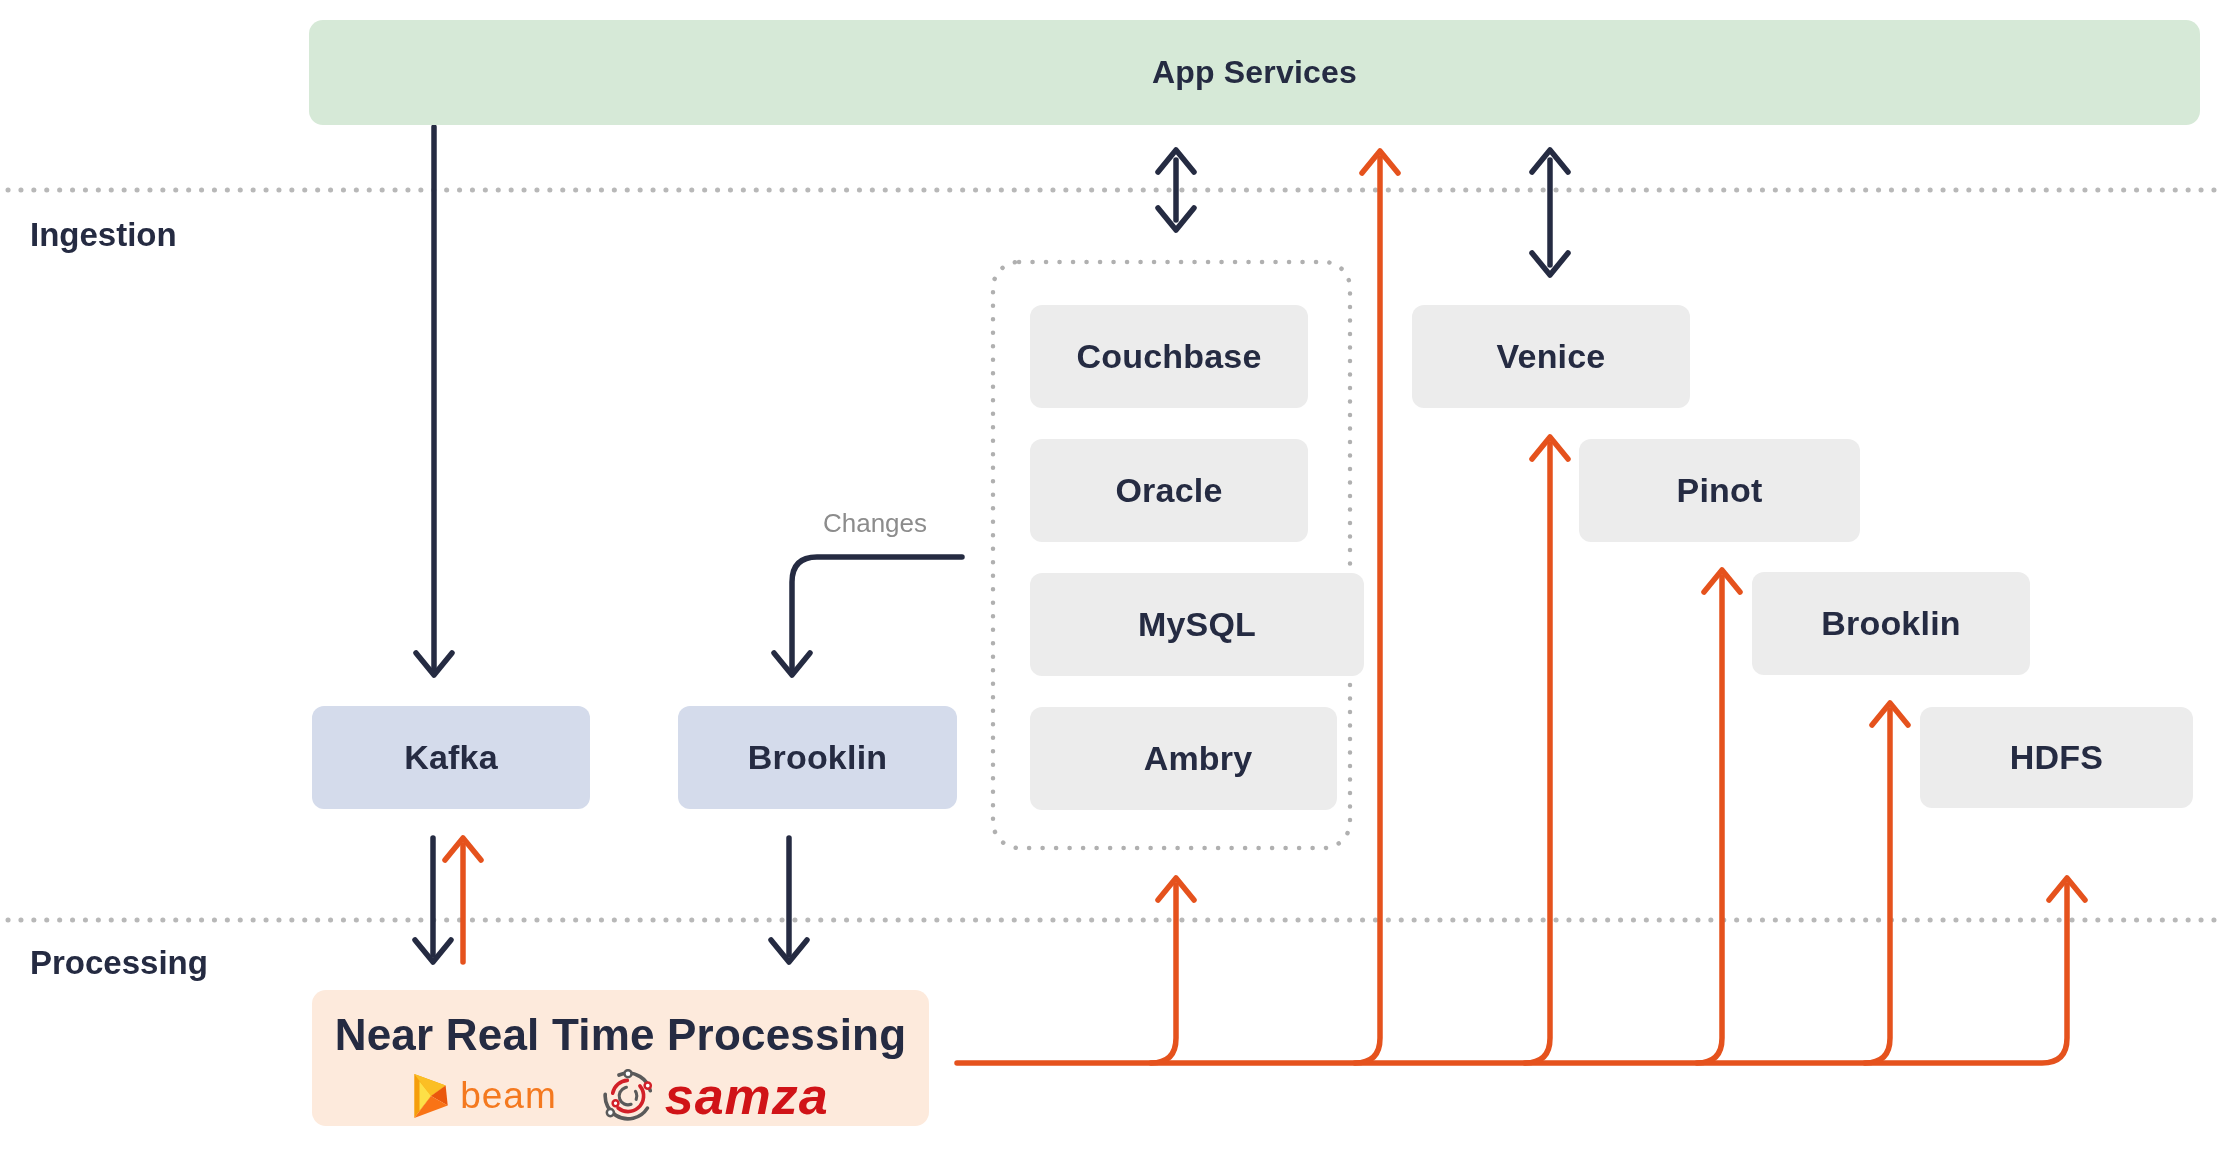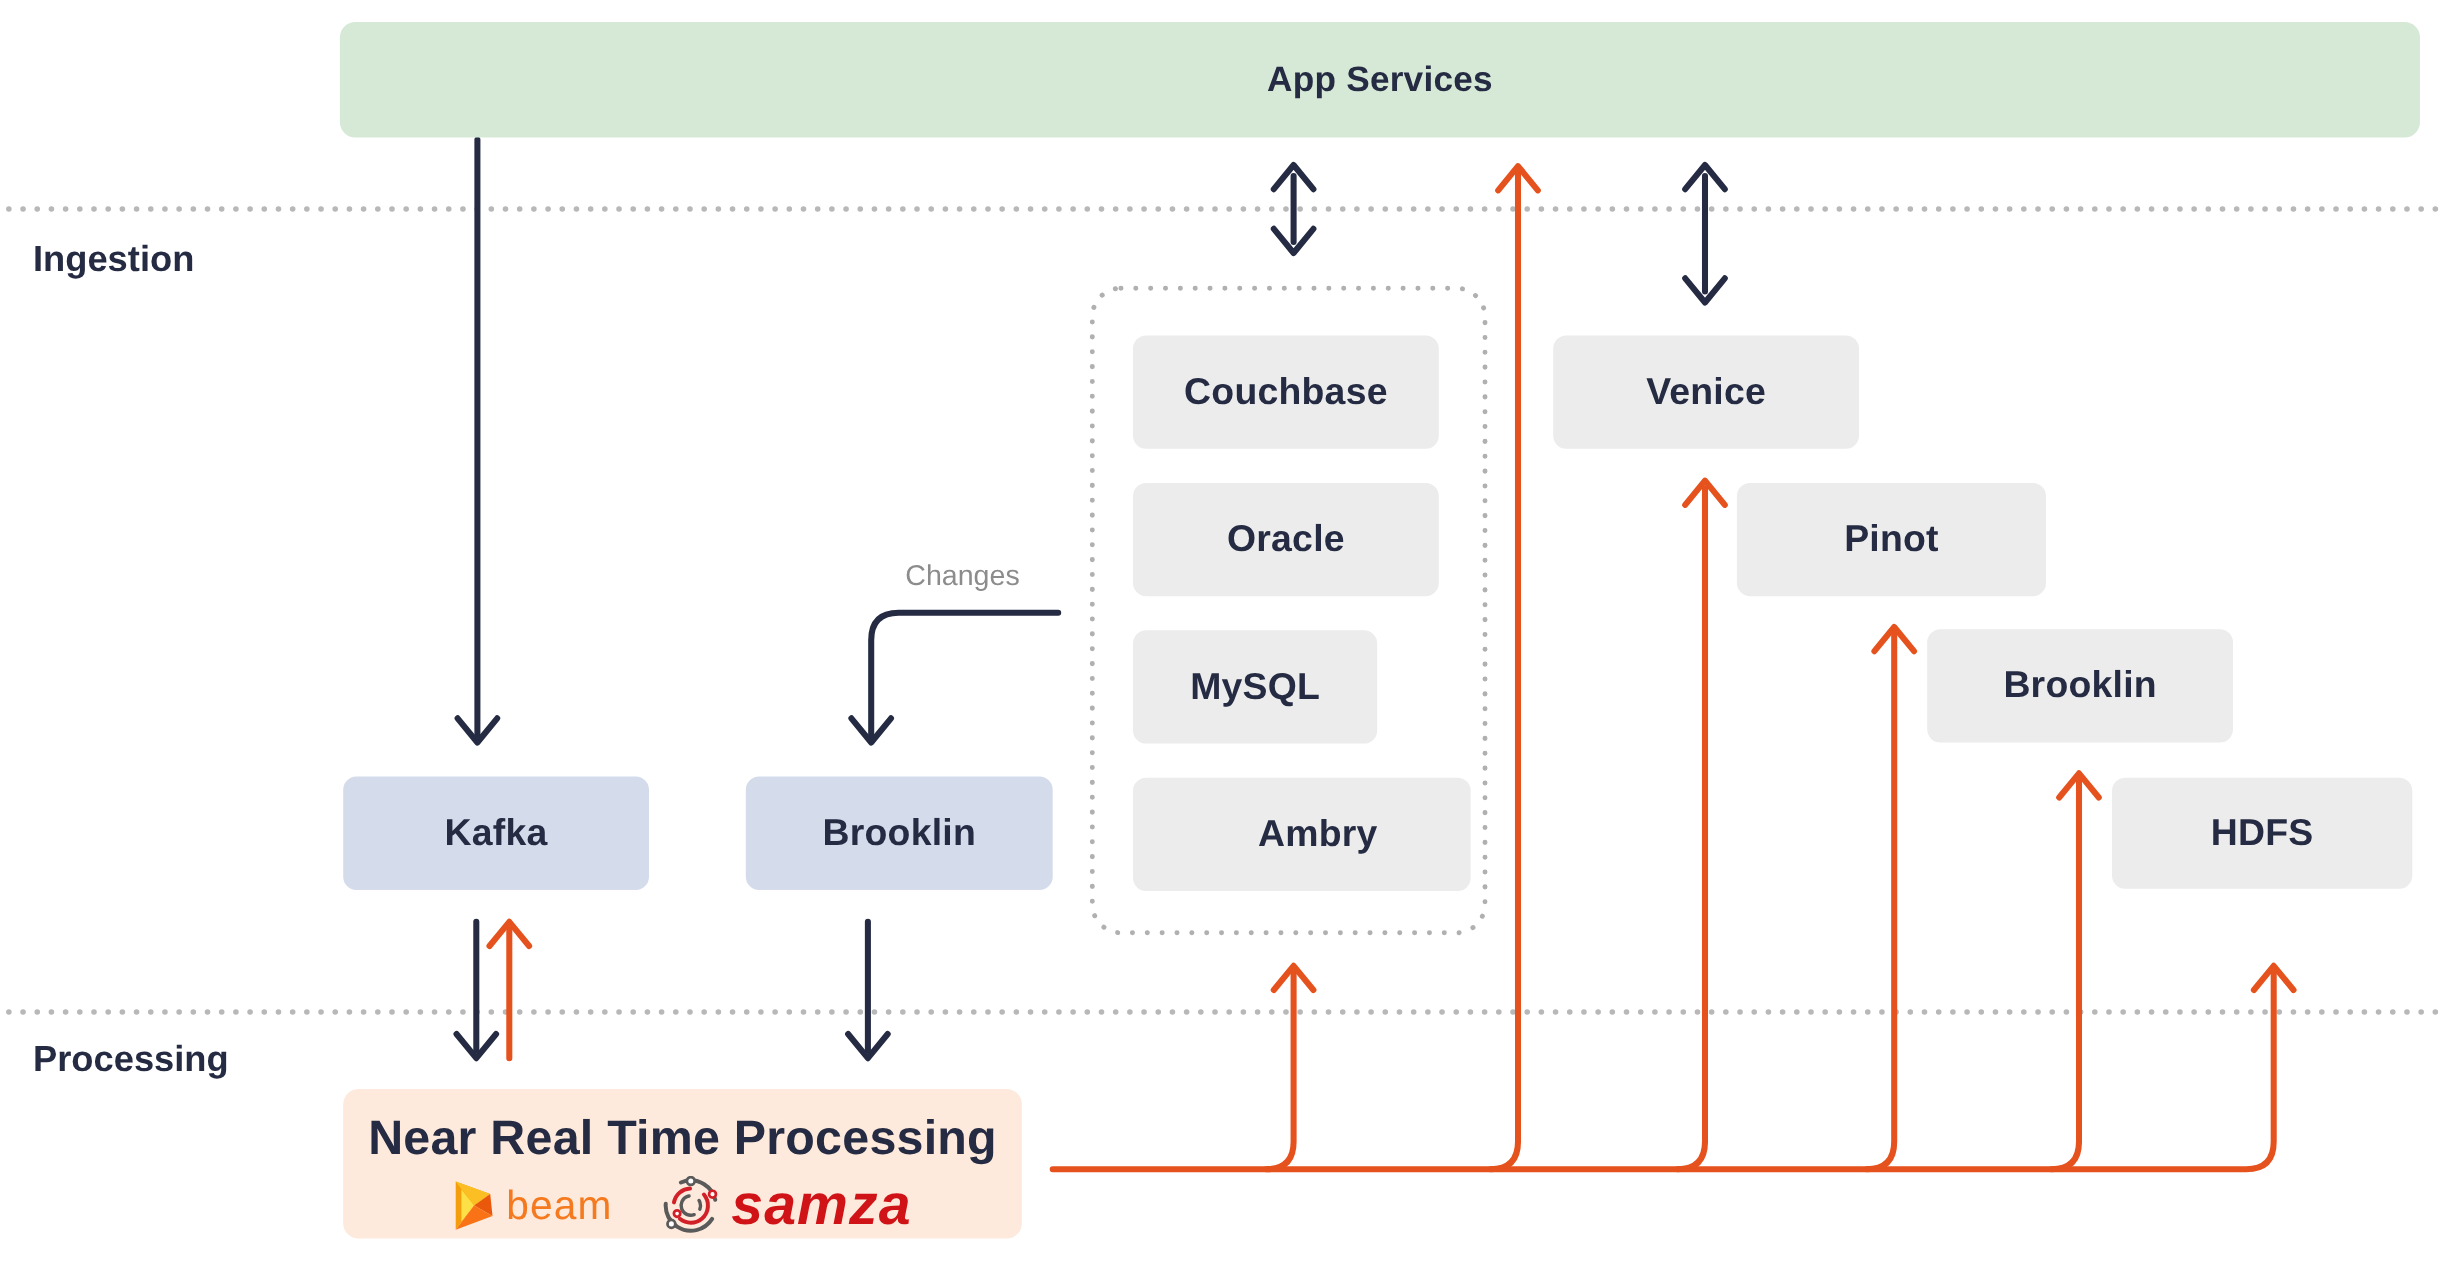--- a/index.html
+++ b/index.html
@@ -28,21 +28,21 @@
   .annotation{
     position:absolute;font-size:26px;font-weight:400;color:#8c8c8c;text-align:center;
   }
 
   
   .app-services{left:309px;top:20px;width:1891px;height:105px;}
   .kafka{left:312px;top:706px;width:278px;height:103px;}
   .brooklin{left:650px;top:706px;width:279px;height:103px;margin-left:28px;}
   .espresso{left:1030px;top:305px;width:278px;height:103px;}
   .oracle{left:1030px;top:439px;width:278px;height:103px;}
-  .mysql{left:1030px;top:573px;width:222px;height:103px;}
+  .mysql{left:1030px;top:573px;width:334px;height:103px;}
   .ambry{left:1030px;top:707px;width:278px;height:103px;padding-left:29px;}
   .venice{left:1412px;top:305px;width:278px;height:103px;}
   .pinot{left:1579px;top:439px;width:281px;height:103px;}
   .couchbase{left:1752px;top:572px;width:278px;height:103px;}
   .hdfs{left:1920px;top:707px;width:273px;height:101px;}
 
   .nrt{left:312px;top:990px;width:617px;height:136px;}
   .nrt-title{margin-top:20px;font-size:44px;font-weight:bold;color:#252b42;}
   .logo-row{display:flex;align-items:center;justify-content:center;gap:30px;margin-top:6px;}
   .beam-text{font-size:37px;font-weight:400;color:#f4791f;letter-spacing:1px;}

